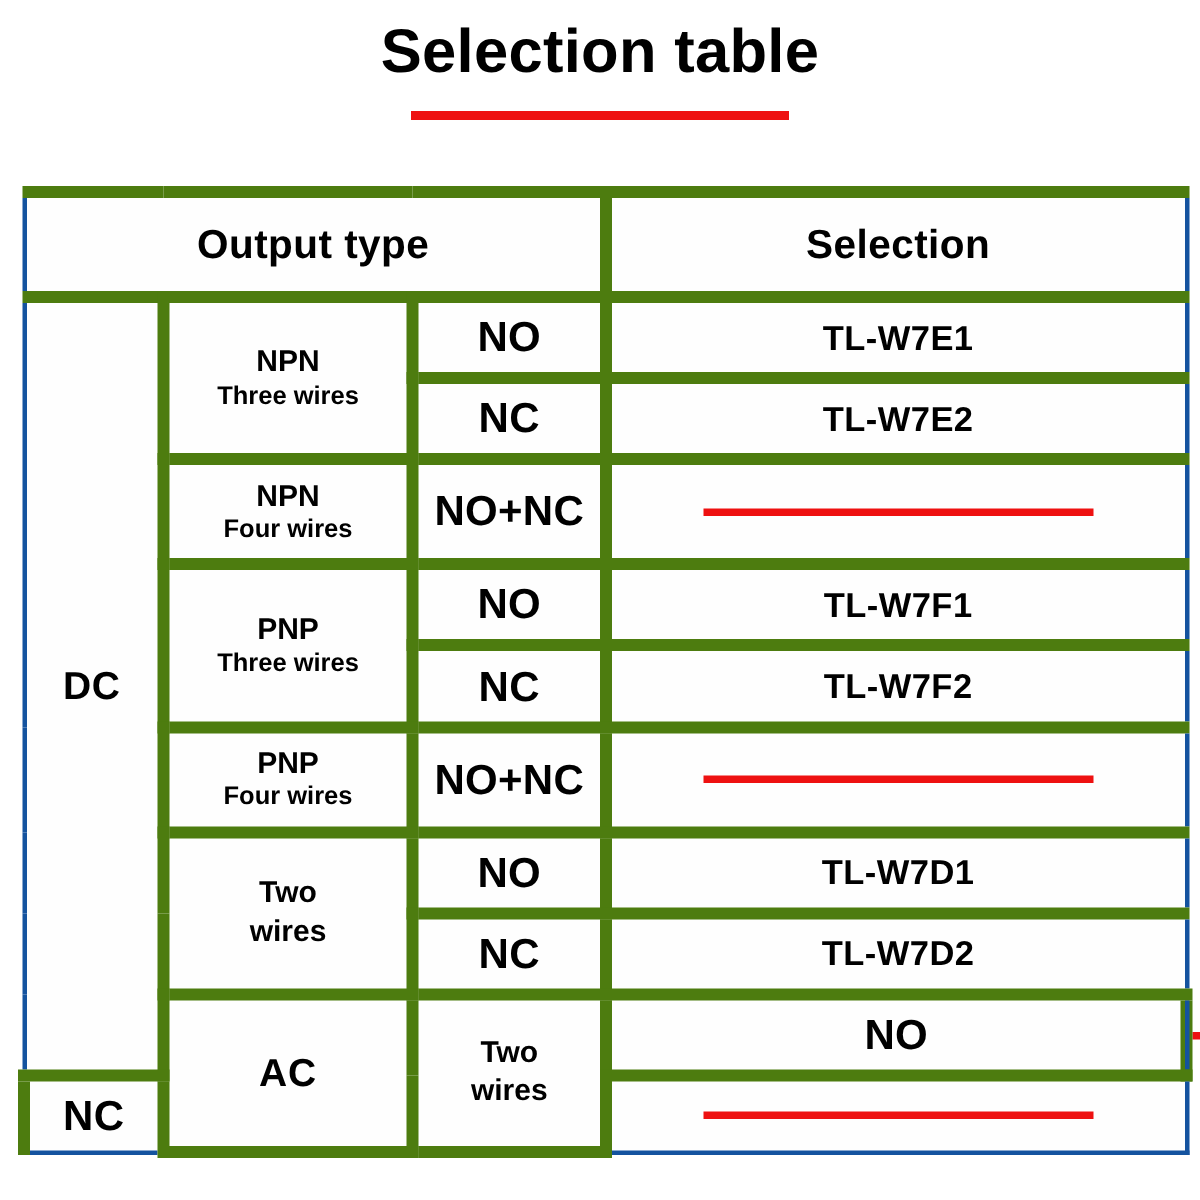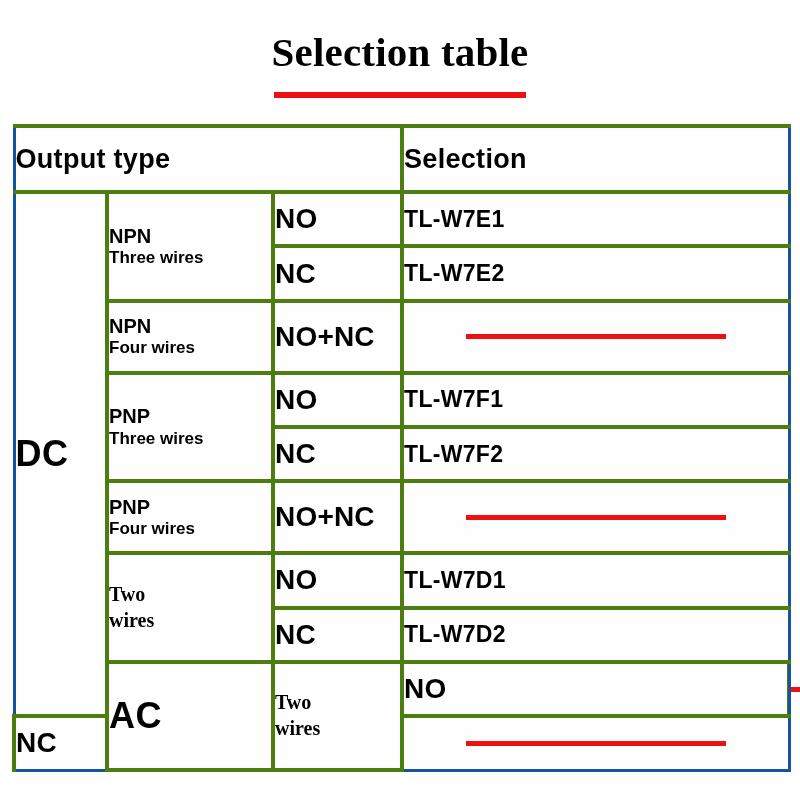--- a/index.html
+++ b/index.html
@@ -13,24 +13,23 @@
     font-family: "Liberation Sans", sans-serif;
     color: #000000;
     overflow: hidden;
     position: relative;
   }
 
   
   .title-block {
     position: absolute;
     left: 0;
-    top: 32px;
+    top: 14px;
     width: 800px;
     text-align: center;
-    font-family: Liberation Serif, serif;
   }
   .title-text {
     font-size: 41px;
     font-weight: bold;
     letter-spacing: 0.2px;
     line-height: 1.0;
     color: #000000;
   }
   .title-underline {
     width: 252px;
@@ -47,22 +46,22 @@
     width: 775px;
     height: 648px;
   }
   table.sel {
     border-collapse: collapse;
     table-layout: fixed;
     width: 775px;
     height: 648px;
   }
   table.sel td {
-    border: 4px solid #4d7c0f;
-    text-align: left;
+    border: 8px solid #4d7c0f;
+    text-align: center;
     vertical-align: middle;
     background: #fefefe;
     padding: 0;
   }
 
   
   col.c-power { width: 93px; }
   col.c-type  { width: 166px; }
   col.c-cont  { width: 129px; }
   col.c-model { width: 387px; }
@@ -70,42 +69,41 @@
   
   .hdr {
     font-size: 27px;
     font-weight: bold;
     letter-spacing: 0.3px;
   }
   .row-header td { height: 62px; }
 
   
   .power-cell {
-    font-size: 36px;
+    font-size: 26px;
     font-weight: bold;
     letter-spacing: 0.5px;
   }
 
   
   .type-cell {
     font-size: 20px;
     font-weight: bold;
     line-height: 1.18;
   }
   .type-cell .sub {
     font-size: 17px;
     font-weight: bold;
     display: block;
   }
   .type-cell .two-line {
     display: block;
     font-size: 20px;
     font-weight: bold;
     line-height: 1.28;
-    font-family: Liberation Serif, serif;
   }
 
   
   .contact-cell {
     font-size: 28px;
     font-weight: bold;
     letter-spacing: 0.2px;
   }
 
   

